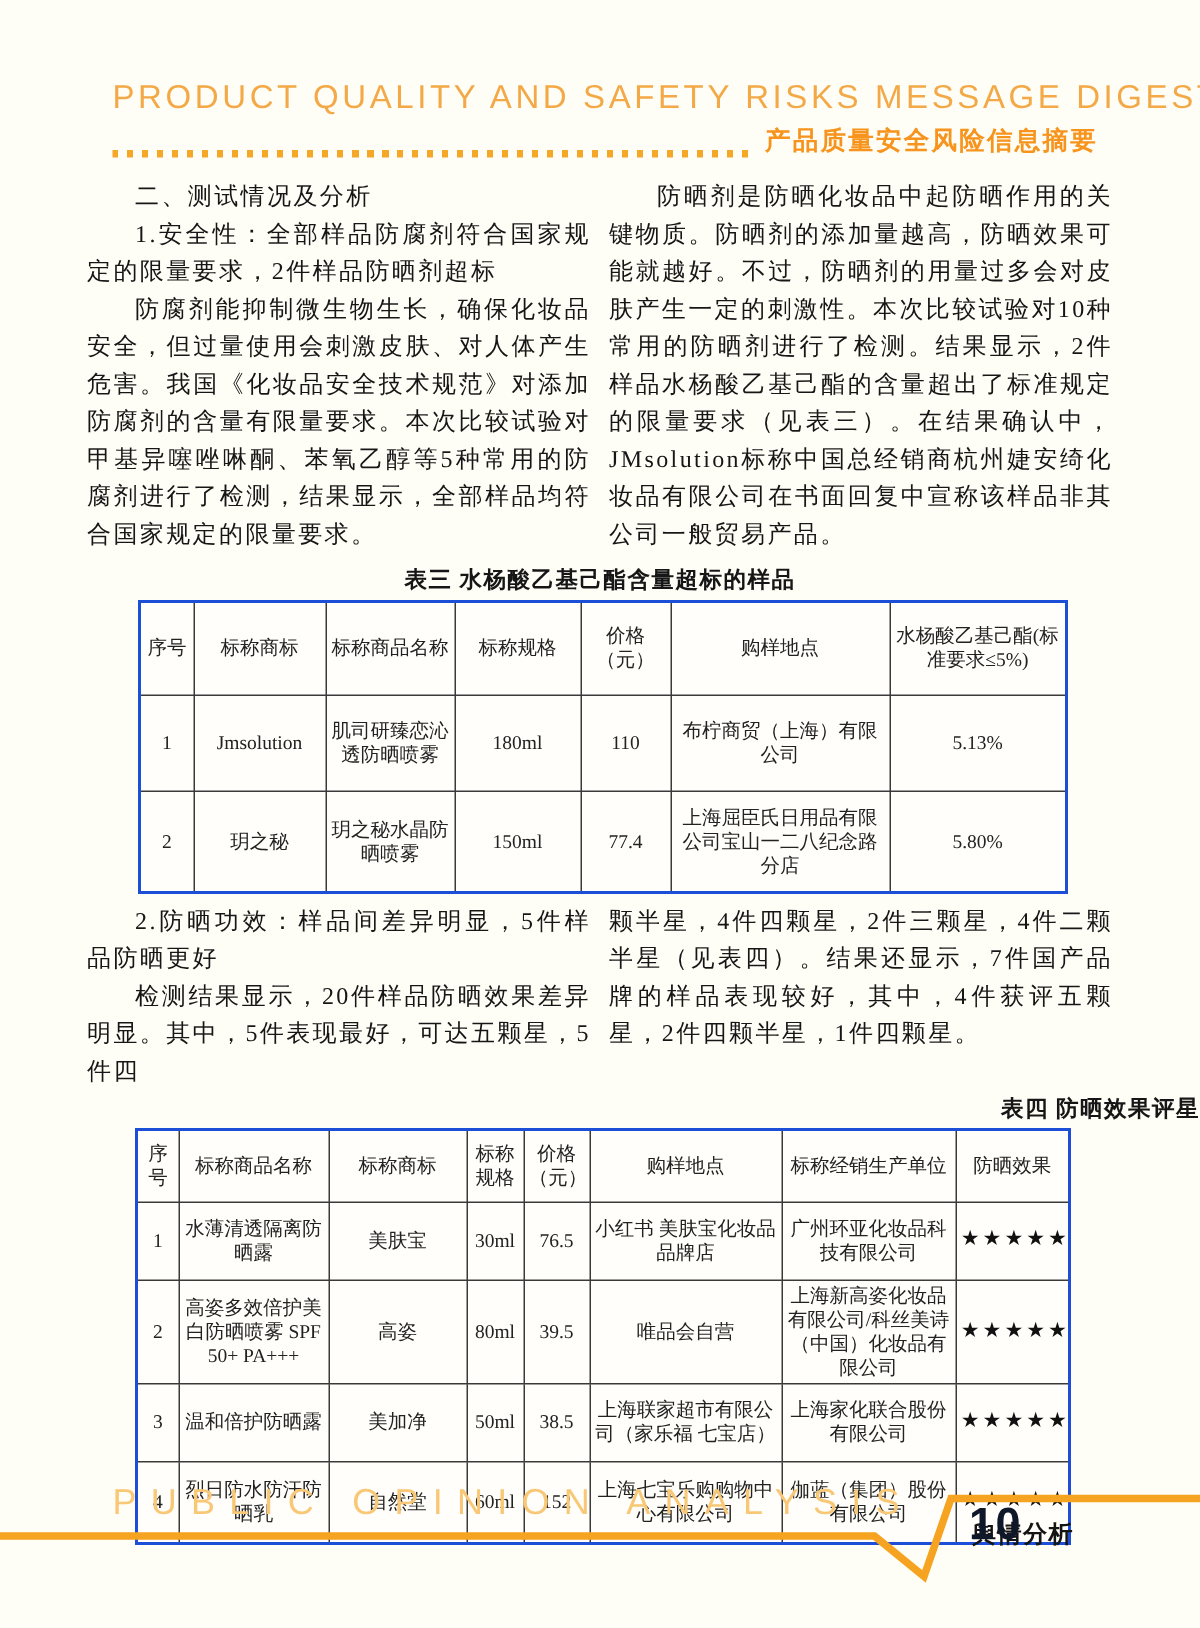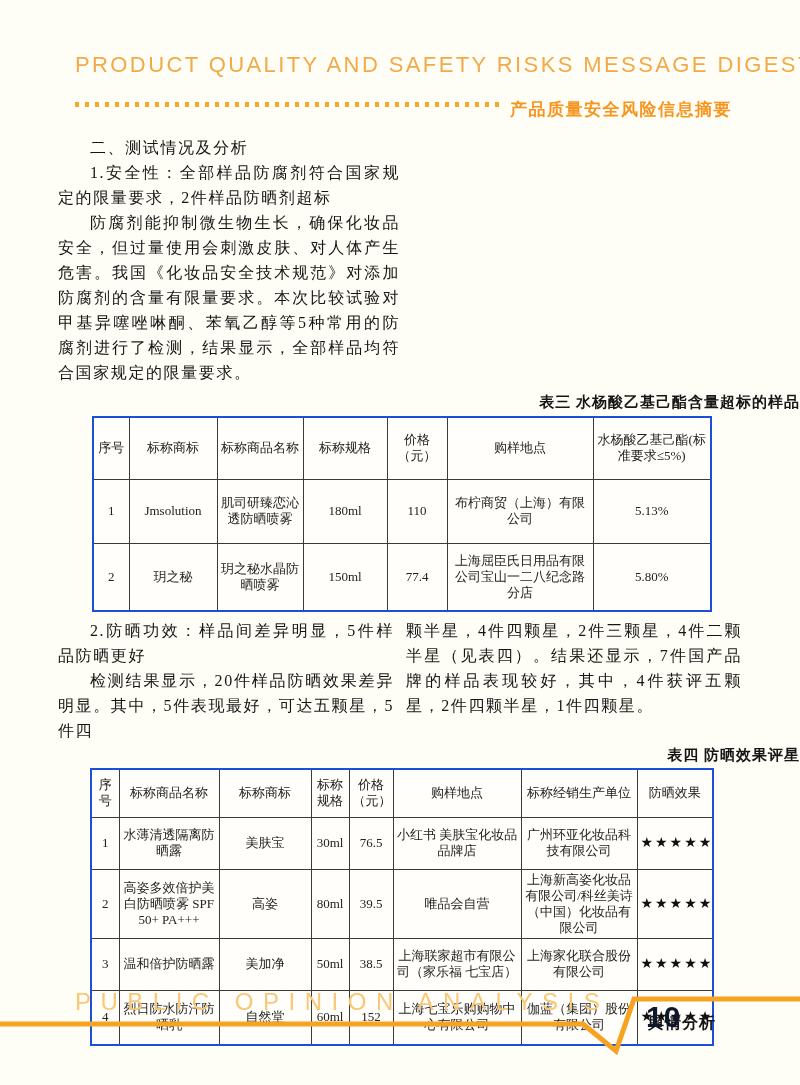--- a/index.html
+++ b/index.html
@@ -15,21 +15,21 @@
 
   
   .header { padding: 52px 68px 0 75px; }
   .header-en {
     font-family: "Liberation Sans", "DejaVu Sans", sans-serif;
     font-size: 22px; font-weight: 400;
     letter-spacing: 2.4px;
     color: #f3a947;
     white-space: nowrap;
   }
-  .header-sub { display: flex; align-items: flex-start; margin-top: 20px; }
+  .header-sub { display: flex; align-items: flex-end; margin-top: 4px; }
   .dotted-line {
     flex: 1; height: 5px; margin-right: 6px; margin-top: 4px;
     background-image: repeating-linear-gradient(90deg, #f5a728 0 4px, transparent 4px 10px);
   }
   .header-zh {
     font-size: 17px; font-weight: bold; color: #f7941d;
     letter-spacing: 1.5px; white-space: nowrap;
   }
 
   
@@ -41,21 +41,21 @@
   }
   .col p.no-indent { text-indent: 0; }
   .section-1 { margin-top: 14px; }
   .section-2 { margin-top: 6px; }
 
   
   .table-caption {
     text-align: center; font-size: 15px; font-weight: bold;
     letter-spacing: 1px; color: #161616;
   }
-  .caption-3 { margin-top: 8px; text-align: right; }
+  .caption-3 { margin-top: 8px; }
   .caption-4 { margin-top: 3px; text-align: right; }
   table { border-collapse: collapse; table-layout: fixed; background: #fffefa; }
   #table3 { width: 618px; margin-left: 92px; margin-top: 4px; }
   #table4 { width: 622px; margin-left: 90px; margin-top: 3px; }
   th, td {
     border: 1px solid #3a3a3a;
     font-size: 13px; line-height: 16px;
     text-align: center; vertical-align: middle;
     padding: 2px 3px; color: #222; font-weight: normal;
     word-break: break-all;
@@ -98,20 +98,23 @@
     <div class="dotted-line"></div>
     <div class="header-zh">产品质量安全风险信息摘要</div>
   </div>
 </div>
 
 <div class="two-col section-1">
   <div class="col">
     <p>二、测试情况及分析</p>
     <p>1.安全性：全部样品防腐剂符合国家规定的限量要求，2件样品防晒剂超标</p>
     <p>防腐剂能抑制微生物生长，确保化妆品安全，但过量使用会刺激皮肤、对人体产生危害。我国《化妆品安全技术规范》对添加防腐剂的含量有限量要求。本次比较试验对甲基异噻唑啉酮、苯氧乙醇等5种常用的防腐剂进行了检测，结果显示，全部样品均符合国家规定的限量要求。</p>
+  </div>
+  <div class="col">
+    <p>防晒剂是防晒化妆品中起防晒作用的关键物质。防晒剂的添加量越高，防晒效果可能就越好。不过，防晒剂的用量过多会对皮肤产生一定的刺激性。本次比较试验对10种常用的防晒剂进行了检测。结果显示，2件样品水杨酸乙基己酯的含量超出了标准规定的限量要求（见表三）。在结果确认中，JMsolution标称中国总经销商杭州婕安绮化妆品有限公司在书面回复中宣称该样品非其公司一般贸易产品。</p>
   </div>
 </div>
 
 <div class="table-caption caption-3">表三 水杨酸乙基己酯含量超标的样品</div>
 <table id="table3">
   <colgroup>
     <col style="width:36px">
       <col style="width:88px">
       <col style="width:86px">
       <col style="width:84px">

